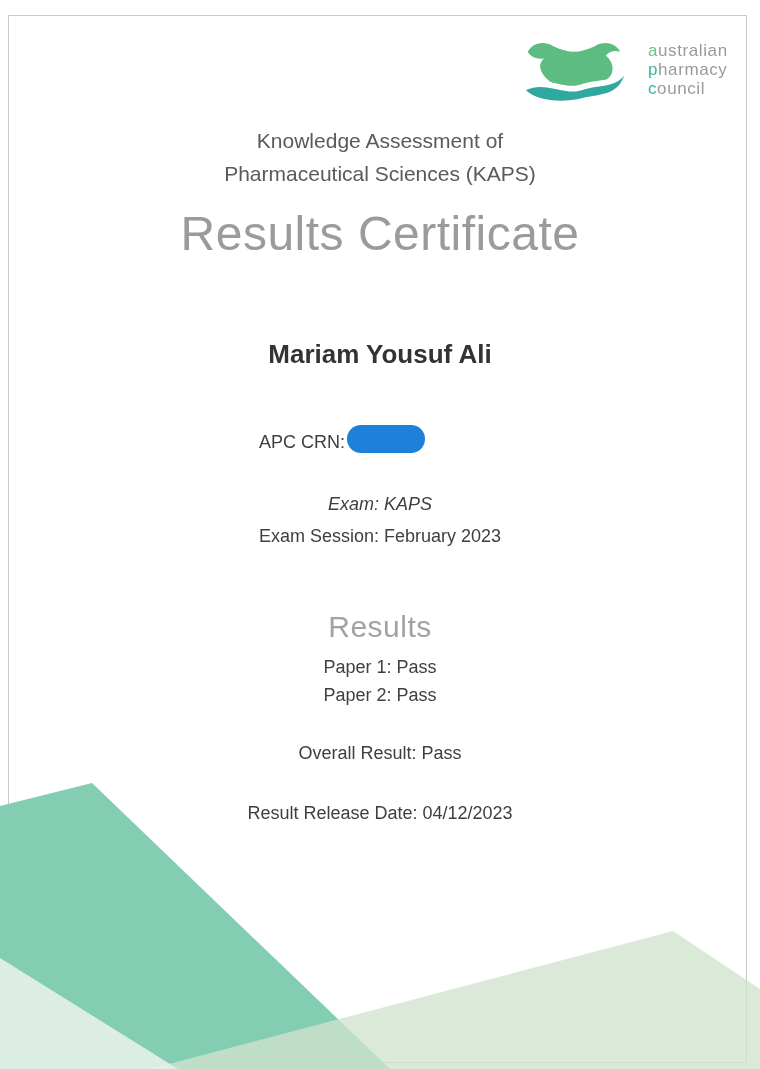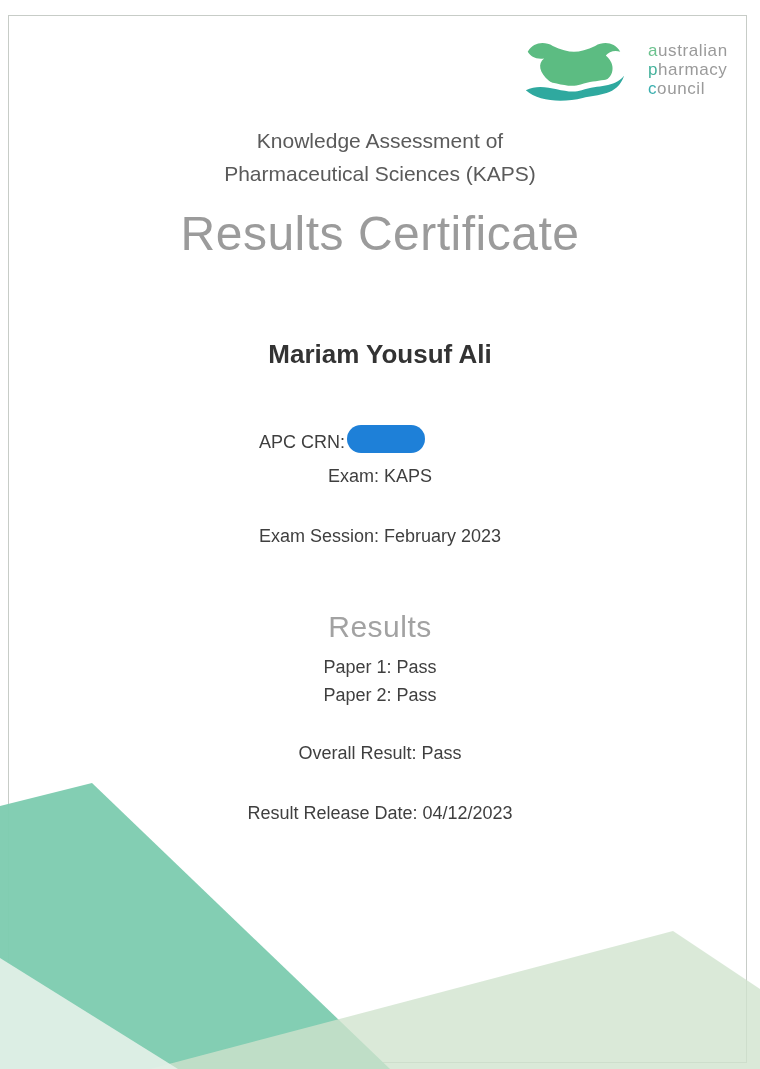--- a/index.html
+++ b/index.html
@@ -53,21 +53,21 @@
   .crn-row{
     position:absolute;left:0;top:403px;width:684px;height:30px;
     display:flex;align-items:flex-end;justify-content:center;z-index:3;margin-top:20px;
   }
   .crn-label{font-size:18px;color:#3f3f3f;}
   .crn-redaction{
     display:inline-block;width:78px;height:28px;
     border-radius:14px;margin-left:2px;
   }
   .body-line{font-size:18px;line-height:24px;}
-  .exam-line{top:464px;}
+  .exam-line{top:492px;font-style:italic;}
   .session-line{top:524px;}
   .results-heading{top:609px;font-size:30px;line-height:36px;color:#a2a2a2;letter-spacing:0.5px;}
   .paper-1{top:655px;}
   .paper-2{top:683px;}
   .overall-line{top:741px;}
   .release-line{top:801px;}
 </style>
 </head>
 <body>
 

